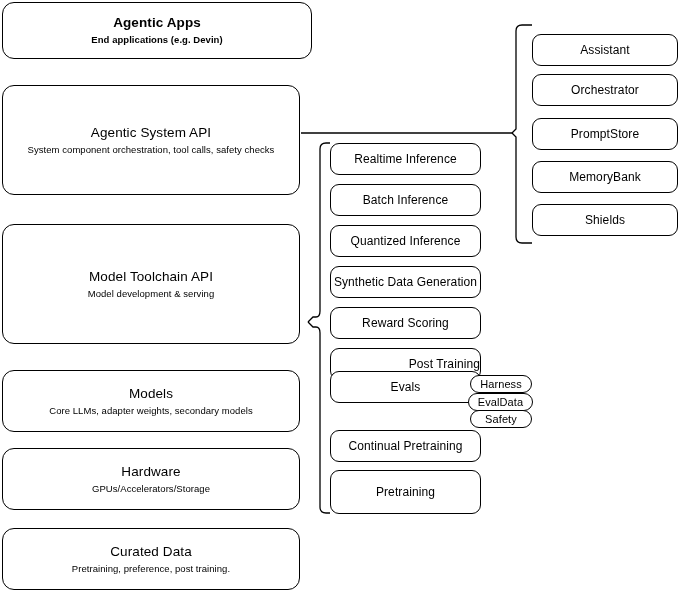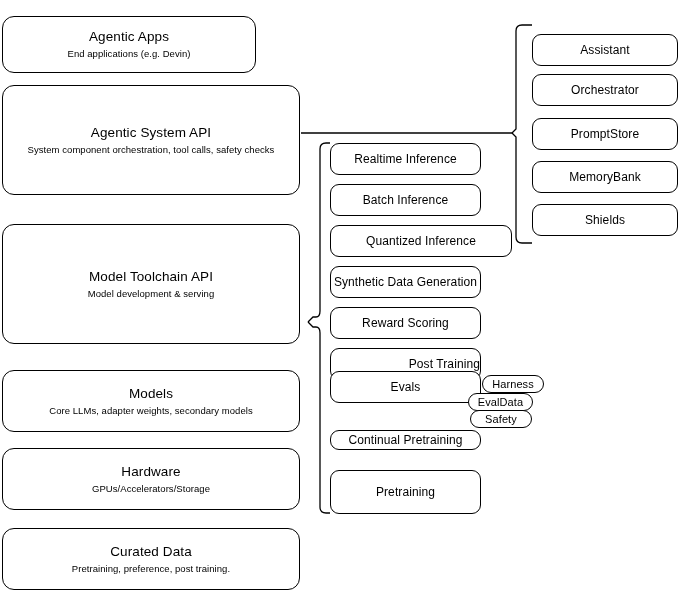--- a/index.html
+++ b/index.html
@@ -65,21 +65,21 @@
 
     <line x1="301" y1="133" x2="512" y2="133"></line>
 
     <path d="M512,133 L516,129 L516,31 Q516,25 522,25 L532,25"></path>
     <path d="M512,133 L516,137 L516,237 Q516,243 522,243 L532,243"></path>
 
     <path d="M308,322 L313,317 L316,317 Q320,317 320,311 L320,149 Q320,143 326,143 L330,143"></path>
     <path d="M308,322 L313,327 L316,327 Q320,327 320,333 L320,507 Q320,513 326,513 L330,513"></path>
   </svg>
 
-  <div class="node layer" style="left:2px;top:16px;width:254px;height:57px;">
+  <div class="node layer" style="left:2px;top:2px;width:310px;height:57px;font-weight:bold;">
     <div class="title">Agentic Apps</div>
     <div class="sub">End applications (e.g. Devin)</div>
   </div>
 
   <div class="node layer" style="left:2px;top:85px;width:298px;height:110px;">
     <div class="title">Agentic System API</div>
     <div class="sub">System component orchestration, tool calls, safety checks</div>
   </div>
 
   <div class="node layer" style="left:2px;top:224px;width:298px;height:120px;">
@@ -101,43 +101,43 @@
     <div class="title">Curated Data</div>
     <div class="sub">Pretraining, preference, post training.</div>
   </div>
 
   <div class="node chip" style="left:330px;top:143px;width:151px;height:32px;">
     <span>Realtime Inference</span>
   </div>
   <div class="node chip" style="left:330px;top:184px;width:151px;height:32px;">
     <span>Batch Inference</span>
   </div>
-  <div class="node chip" style="left:330px;top:225px;width:182px;height:32px;">
+  <div class="node chip" style="left:330px;top:225px;width:151px;height:32px;">
     <span>Quantized Inference</span>
   </div>
   <div class="node chip" style="left:330px;top:266px;width:151px;height:32px;">
     <span>Synthetic Data Generation</span>
   </div>
   <div class="node chip" style="left:330px;top:307px;width:151px;height:32px;">
     <span>Reward Scoring</span>
   </div>
   <div class="node chip" style="left:330px;top:348px;width:151px;height:32px;align-items:flex-end;">
     <span>Post Training</span>
   </div>
   <div class="node chip" style="left:330px;top:371px;width:151px;height:32px;">
     <span>Evals</span>
   </div>
-  <div class="node chip" style="left:330px;top:430px;width:151px;height:20px;">
+  <div class="node chip" style="left:330px;top:430px;width:151px;height:32px;">
     <span>Continual Pretraining</span>
   </div>
   <div class="node chip" style="left:330px;top:470px;width:151px;height:44px;">
     <span>Pretraining</span>
   </div>
 
-  <div class="node tag" style="left:470px;top:375px;width:62px;height:18px;margin-left:12px;">
+  <div class="node tag" style="left:470px;top:375px;width:62px;height:18px;">
     <span>Harness</span>
   </div>
   <div class="node tag" style="left:468px;top:393px;width:65px;height:18px;">
     <span>EvalData</span>
   </div>
   <div class="node tag" style="left:470px;top:410px;width:62px;height:18px;">
     <span>Safety</span>
   </div>
 
   <div class="node chip" style="left:532px;top:34px;width:146px;height:32px;">

